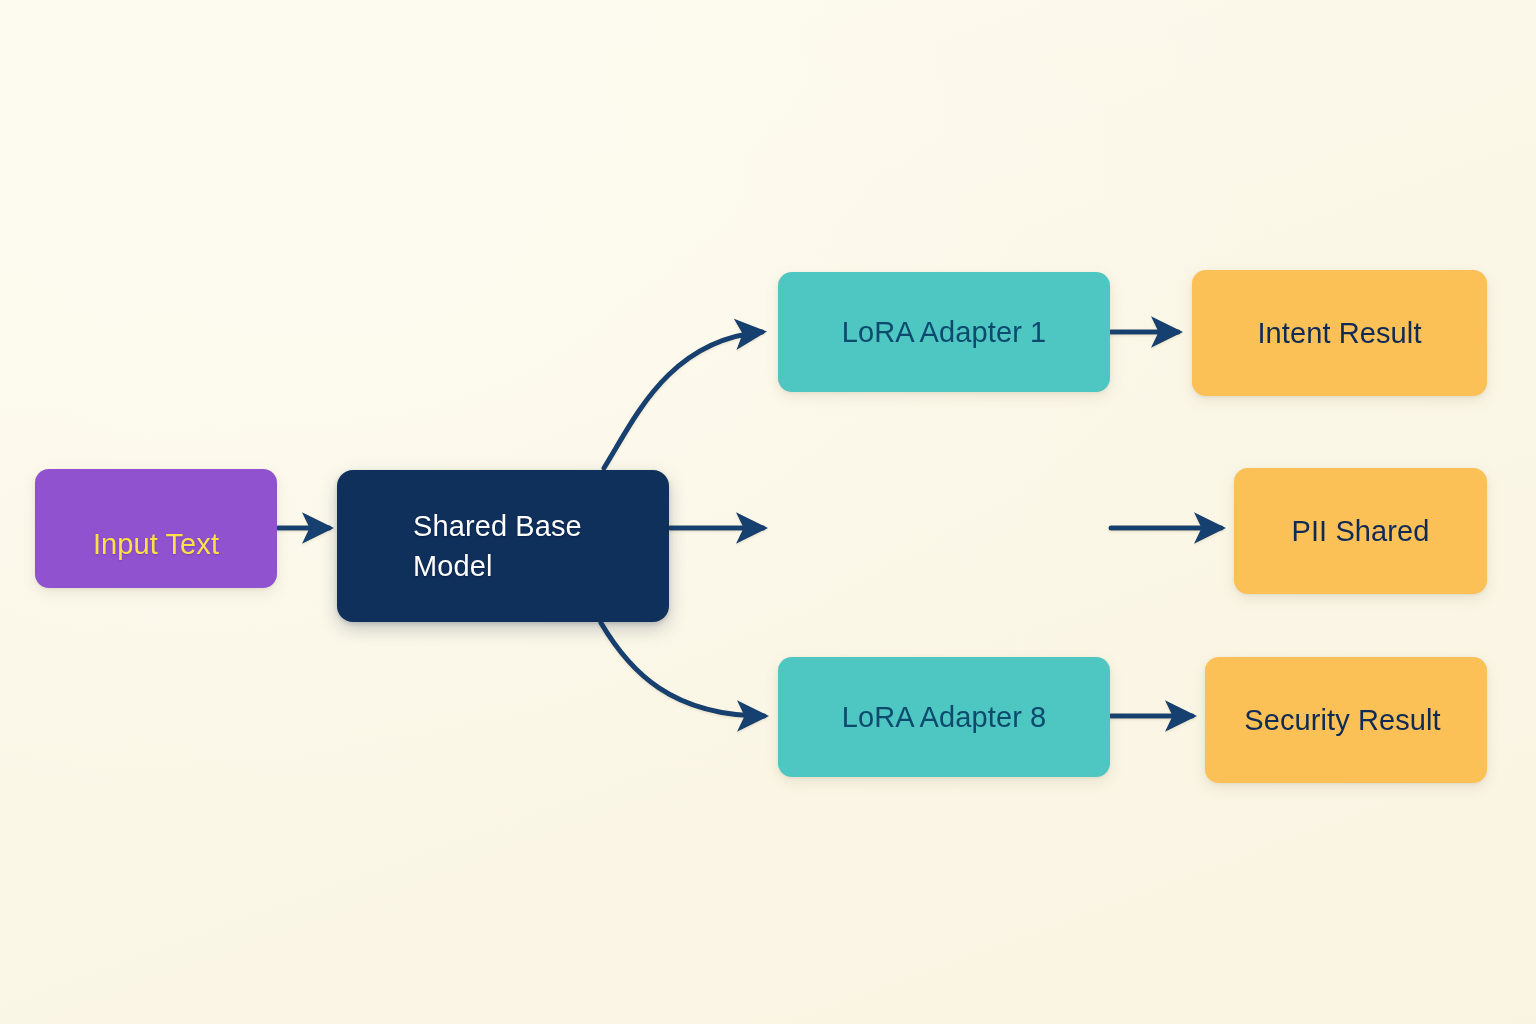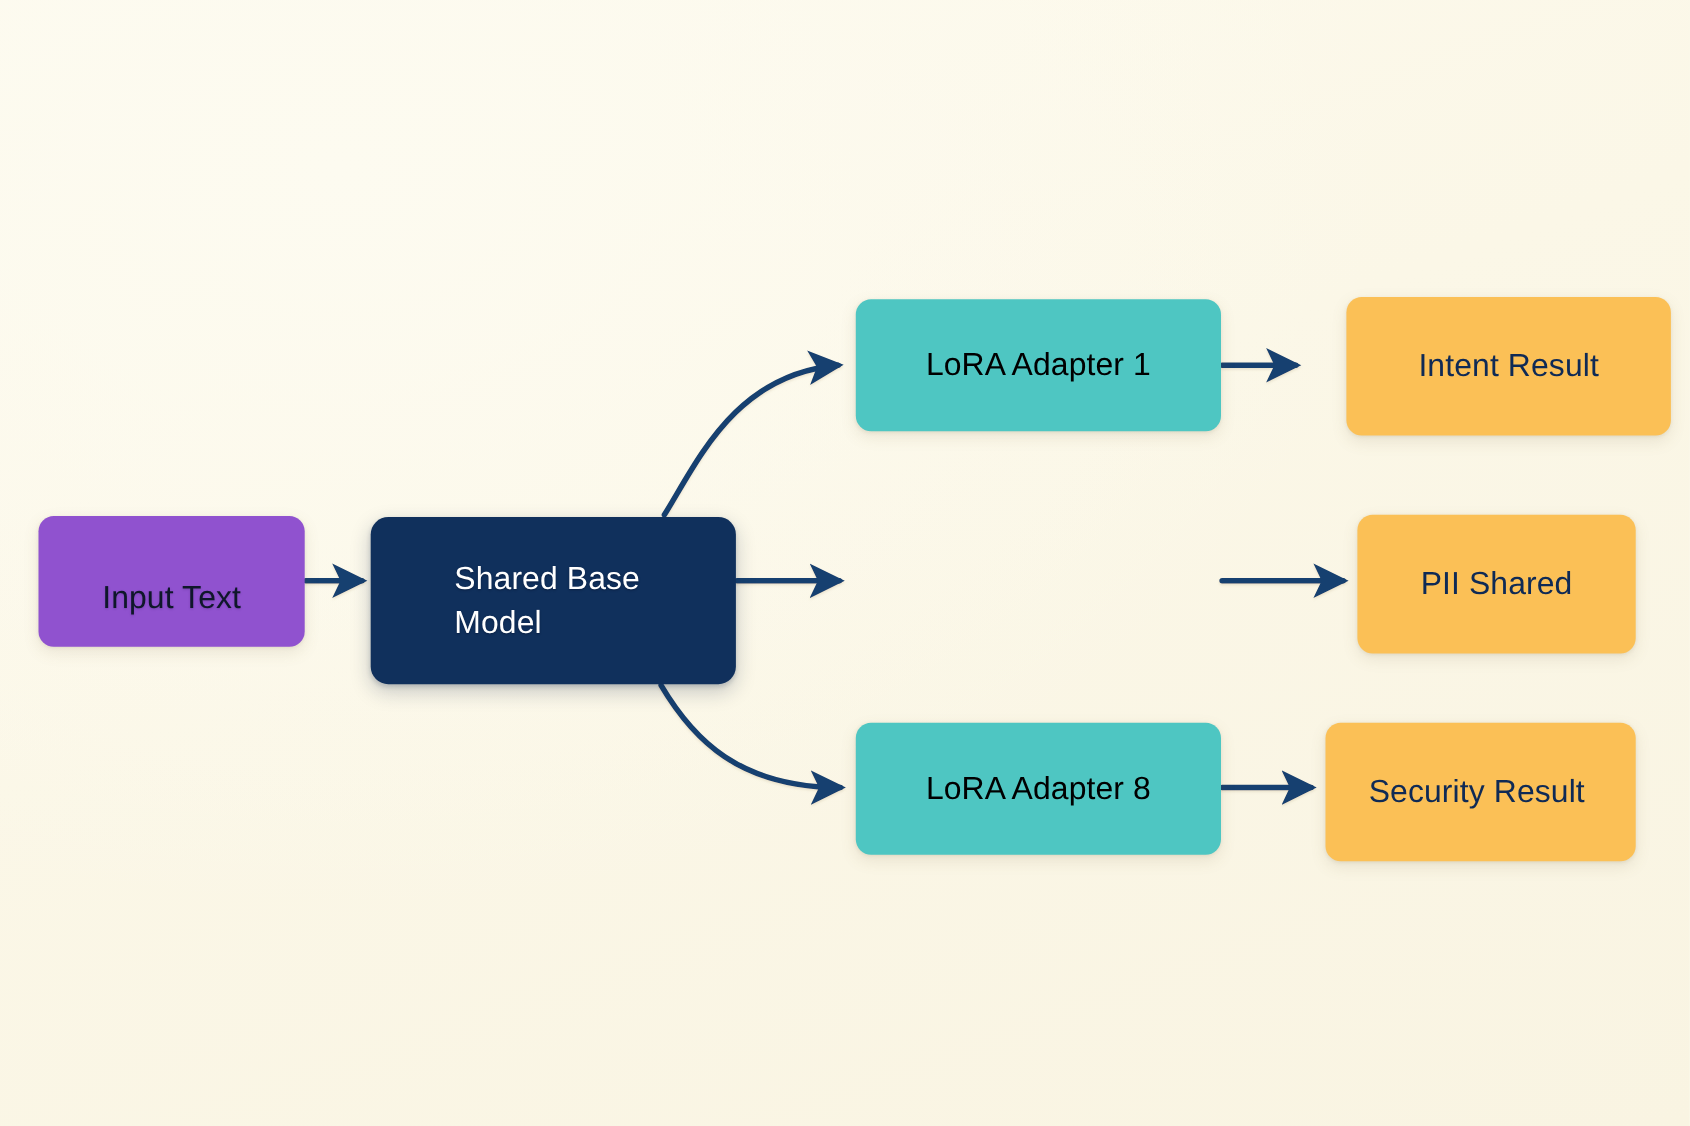--- a/index.html
+++ b/index.html
@@ -48,21 +48,21 @@
   }
   .node-input {
     left: 35px;
     top: 469px;
     width: 242px;
     height: 119px;
     background: #9052cf;
     justify-content: center;
   }
   .node-input .label {
-    color: #0f172a;
+    color: #fde047;
     text-shadow: 0 1px 2px rgba(60,30,100,0.28);
     margin-top: 32px;
   }
   .node-base {
     left: 337px;
     top: 470px;
     width: 332px;
     height: 152px;
     background: #10305c;
     border-radius: 16px;
@@ -77,35 +77,35 @@
     margin-left: 32px;
   }
   .node-adapter {
     width: 332px;
     height: 120px;
     left: 778px;
     background: #4ec6c2;
     justify-content: center;
   }
   .node-adapter .label {
-    color: #000000;
+    color: #0c4a6e;
   }
   .adapter-1 { top: 272px; }
   .adapter-2 { top: 468px; }
   .adapter-3 { top: 657px; }
 
   .node-result {
     background: #fbc056;
     height: 126px;
     justify-content: center;
   }
   .node-result .label {
     color: #0f2a55;
   }
-  .result-1 { left: 1192px; top: 270px; width: 295px; margin-left: 32px; }
+  .result-1 { left: 1192px; top: 270px; width: 295px; }
   .result-2 { left: 1234px; top: 468px; width: 253px; }
   .result-3 { left: 1205px; top: 657px; width: 282px; padding-left: 19px; }
 </style>
 </head>
 <body>
 
 <div id="canvas">
 
   <svg class="edges" viewBox="0 0 1536 1024" width="1536" height="1024" xmlns="http://www.w3.org/2000/svg">
     <defs>

